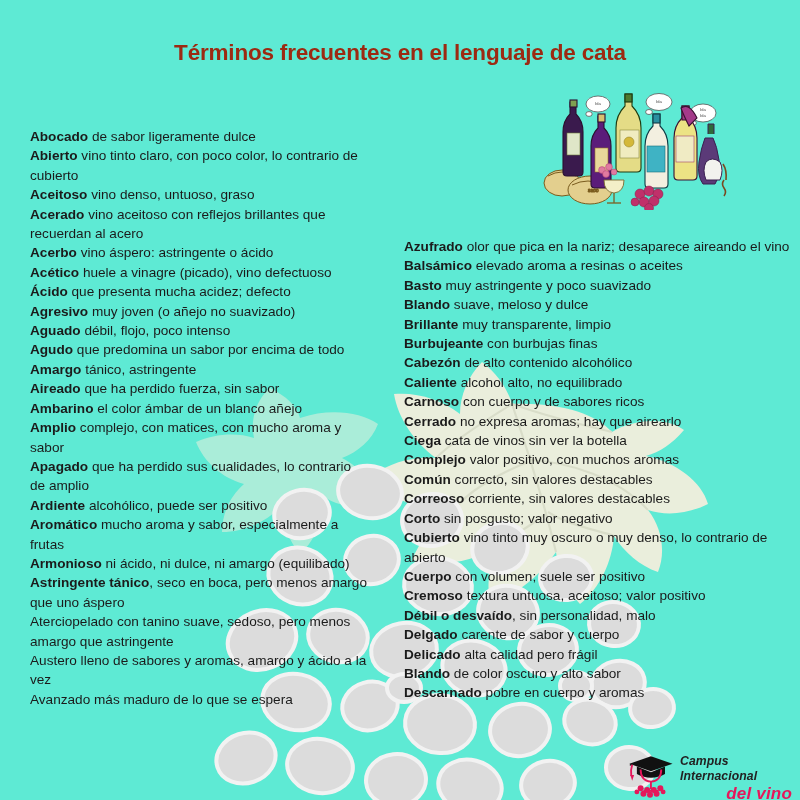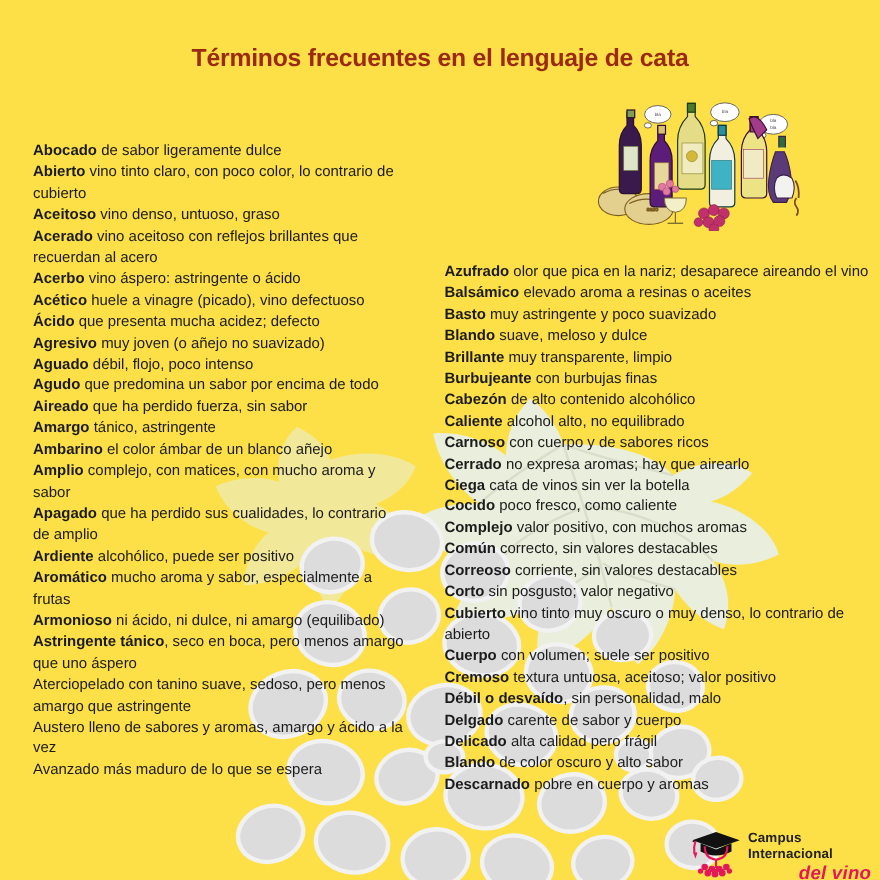--- a/index.html
+++ b/index.html
@@ -7,21 +7,21 @@
     margin: 0; padding: 0;
     width: 800px; height: 800px;
     background: #ffffff;
     font-family: "Liberation Sans", sans-serif;
     overflow: hidden;
   }
   #page {
     position: relative;
     width: 800px;
     height: 800px;
-    background: #fde047;
+    background: #5eead4;
     overflow: hidden;
   }
 
   
   #watermarks {
     position: absolute;
     inset: 0;
     z-index: 0;
     pointer-events: none;
   }
@@ -77,20 +77,21 @@
     position: absolute;
     left: 60px;
     top: 2px;
     width: 112px;
     text-align: left;
   }
   #logo-line1 {
     display: block;
     font-size: 12.2px;
     font-weight: bold;
+    font-style: italic;
     color: #222222;
     letter-spacing: 0.1px;
     line-height: 15px;
   }
   #logo-line2 {
     display: block;
     font-size: 17px;
     font-weight: bold;
     font-style: italic;
     color: #e5175b;
@@ -282,22 +283,22 @@
       <p class="entry"><b>Abocado</b> <span>de sabor ligeramente dulce</span></p>
       <p class="entry"><b>Abierto</b> <span>vino tinto claro, con poco color, lo contrario de cubierto</span></p>
       <p class="entry"><b>Aceitoso</b> <span>vino denso, untuoso, graso</span></p>
       <p class="entry"><b>Acerado</b> <span>vino aceitoso con reflejos brillantes que recuerdan al acero</span></p>
       <p class="entry"><b>Acerbo</b> <span>vino áspero: astringente o ácido</span></p>
       <p class="entry"><b>Acético</b> <span>huele a vinagre (picado), vino defectuoso</span></p>
       <p class="entry"><b>Ácido</b> <span>que presenta mucha acidez; defecto</span></p>
       <p class="entry"><b>Agresivo</b> <span>muy joven (o añejo no suavizado)</span></p>
       <p class="entry"><b>Aguado</b> <span>débil, flojo, poco intenso</span></p>
       <p class="entry"><b>Agudo</b> <span>que predomina un sabor por encima de todo</span></p>
+      <p class="entry"><b>Amargo</b> <span>tánico, astringente</span></p>
       <p class="entry"><b>Aireado</b> <span>que ha perdido fuerza, sin sabor</span></p>
-      <p class="entry"><b>Amargo</b> <span>tánico, astringente</span></p>
       <p class="entry"><b>Ambarino</b> <span>el color ámbar de un blanco añejo</span></p>
       <p class="entry"><b>Amplio</b> <span>complejo, con matices, con mucho aroma y sabor</span></p>
       <p class="entry"><b>Apagado</b> <span>que ha perdido sus cualidades, lo contrario de amplio</span></p>
       <p class="entry"><b>Ardiente</b> <span>alcohólico, puede ser positivo</span></p>
       <p class="entry"><b>Aromático</b> <span>mucho aroma y sabor, especialmente a frutas</span></p>
       <p class="entry"><b>Armonioso</b> <span>ni ácido, ni dulce, ni amargo (equilibado)</span></p>
       <p class="entry"><b>Astringente tánico</b><span>, seco en boca, pero menos amargo que uno áspero</span></p>
       <p class="entry"><span>Aterciopelado con tanino suave, sedoso, pero menos amargo que astringente</span></p>
       <p class="entry"><span>Austero lleno de sabores y aromas, amargo y ácido a la vez</span></p>
       <p class="entry"><span>Avanzado más maduro de lo que se espera</span></p>
@@ -308,21 +309,20 @@
       <p class="entry"><b>Balsámico</b> <span>elevado aroma a resinas o aceites</span></p>
       <p class="entry"><b>Basto</b> <span>muy astringente y poco suavizado</span></p>
       <p class="entry"><b>Blando</b> <span>suave, meloso y dulce</span></p>
       <p class="entry"><b>Brillante</b> <span>muy transparente, limpio</span></p>
       <p class="entry"><b>Burbujeante</b> <span>con burbujas finas</span></p>
       <p class="entry"><b>Cabezón</b> <span>de alto contenido alcohólico</span></p>
       <p class="entry"><b>Caliente</b> <span>alcohol alto, no equilibrado</span></p>
       <p class="entry"><b>Carnoso</b> <span>con cuerpo y de sabores ricos</span></p>
       <p class="entry"><b>Cerrado</b> <span>no expresa aromas; hay que airearlo</span></p>
       <p class="entry"><b>Ciega</b> <span>cata de vinos sin ver la botella</span></p>
-      <p class="entry"><b>Cocido</b> <span>poco fresco, como caliente</span></p>
       <p class="entry"><b>Complejo</b> <span>valor positivo, con muchos aromas</span></p>
       <p class="entry"><b>Común</b> <span>correcto, sin valores destacables</span></p>
       <p class="entry"><b>Correoso</b> <span>corriente, sin valores destacables</span></p>
       <p class="entry"><b>Corto</b> <span>sin posgusto; valor negativo</span></p>
       <p class="entry"><b>Cubierto</b> <span>vino tinto muy oscuro o muy denso, lo contrario de abierto</span></p>
       <p class="entry"><b>Cuerpo</b> <span>con volumen; suele ser positivo</span></p>
       <p class="entry"><b>Cremoso</b> <span>textura untuosa, aceitoso; valor positivo</span></p>
       <p class="entry"><b>Débil o desvaído</b><span>, sin personalidad, malo</span></p>
       <p class="entry"><b>Delgado</b> <span>carente de sabor y cuerpo</span></p>
       <p class="entry"><b>Delicado</b> <span>alta calidad pero frágil</span></p>

